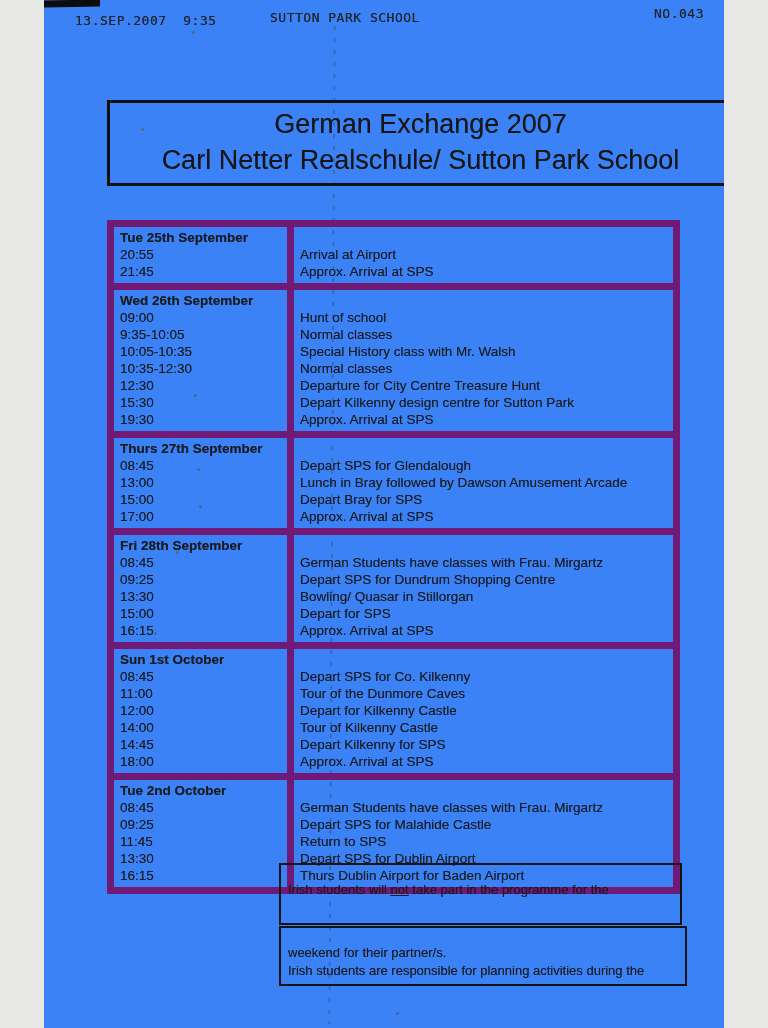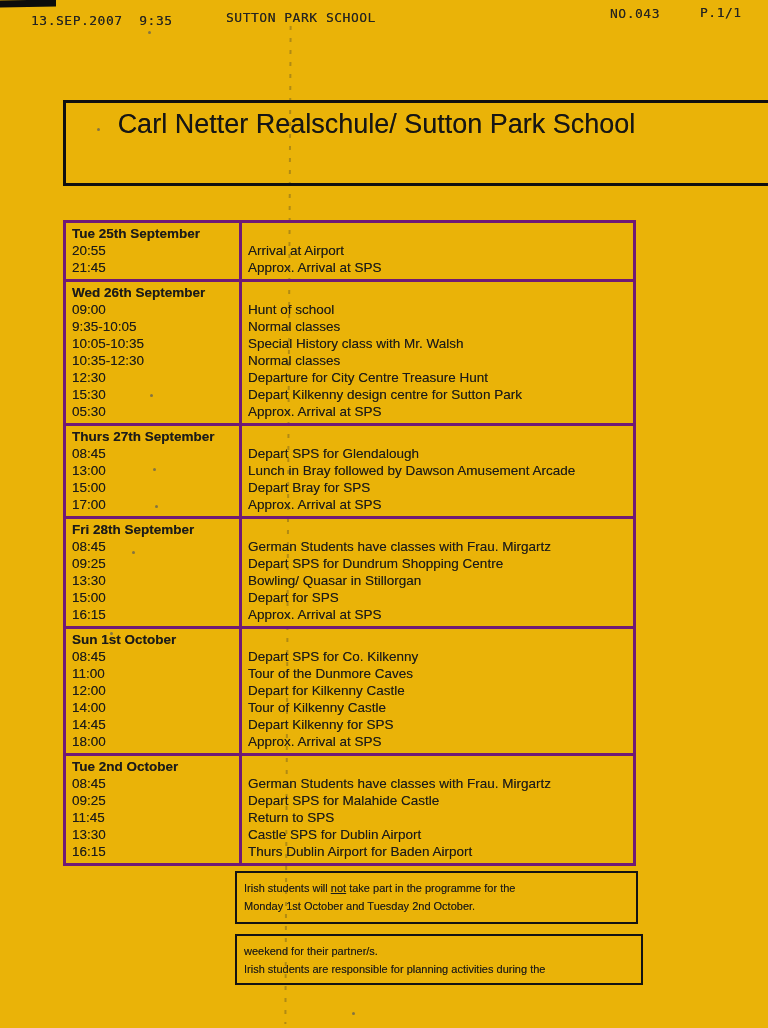--- a/index.html
+++ b/index.html
@@ -1,21 +1,21 @@
 <!DOCTYPE html>
 <html><head>
 <meta charset="utf-8">
 <style>
   html, body { margin: 0; padding: 0; background: #e8e8e6; }
   .page {
     position: relative;
-    width: 768px;
+    width: 680px;
     height: 1028px;
     margin: 0 auto;
-    background: #eab308;
+    background: #3b82f6;
     overflow: hidden;
     font-family: "Liberation Sans", sans-serif;
     color: #1a1a1a;
   }
   
   .fax-header span {
     position: absolute;
     font-family: "DejaVu Sans Mono", monospace;
     font-size: 13px;
     letter-spacing: 0.5px;
@@ -65,41 +65,40 @@
   }
   
   .schedule {
     position: absolute;
     left: 63px; top: 220px;
     width: 573px;
     border-collapse: collapse;
     table-layout: fixed;
   }
   .schedule td {
-    border: 3px solid #701a75;
+    border: 7px solid #701a75;
     vertical-align: top;
     padding: 2px 4px 3px 6px;
     font-size: 13.5px;
   }
   .schedule .col-day { width: 163px; }
   .line {
     line-height: 17px;
     white-space: nowrap;
     color: #1b1b1b;
     text-shadow: 0 0 0.5px rgba(0,0,0,0.45);
   }
   .day-header { font-weight: bold; }
   
   .note-box {
     position: absolute;
     border: 2px solid #131313;
-    font-size: 11px;
-    padding: 7px 7px 6px 7px;
+    font-size: 13px;
+    padding: 16px 7px 6px 7px;
     background: transparent;
-    margin-top: 8px;
   }
   .note-box .note-line {
     line-height: 17.5px;
     white-space: nowrap;
     color: #1b1b1b;
     text-shadow: 0 0 0.5px rgba(0,0,0,0.45);
   }
   .note-1 { left: 235px; top: 863px; width: 385px; height: 36px; }
   .note-2 { left: 235px; top: 926px; width: 390px; height: 34px; }
   .u { text-decoration: underline; }
@@ -122,20 +121,21 @@
   <div class="fax-header">
     <span class="fh-datetime">13.SEP.2007  9:35</span>
     <span class="fh-sender">SUTTON PARK SCHOOL</span>
     <span class="fh-faxno">NO.043</span>
     <span class="fh-page">P.1/1</span>
   </div>
 
   <div class="fold-line"></div>
 
   <div class="title-box">
+    <div class="title-line">German Exchange 2007</div>
     <div class="title-line">Carl Netter Realschule/ Sutton Park School</div>
   </div>
 
   <table class="schedule">
     <tbody>
         <tr>
           <td class="col-day">
             <div class="line day-header">Tue 25th September</div>
             <div class="line time">20:55</div>
             <div class="line time">21:45</div>
@@ -148,21 +148,21 @@
         </tr>
         <tr>
           <td class="col-day">
             <div class="line day-header">Wed 26th September</div>
             <div class="line time">09:00</div>
             <div class="line time">9:35-10:05</div>
             <div class="line time">10:05-10:35</div>
             <div class="line time">10:35-12:30</div>
             <div class="line time">12:30</div>
             <div class="line time">15:30</div>
-            <div class="line time">05:30</div>
+            <div class="line time">19:30</div>
           </td>
           <td class="col-activity">
             <div class="line">&nbsp;</div>
             <div class="line activity">Hunt of school</div>
             <div class="line activity">Normal classes</div>
             <div class="line activity">Special History class with Mr. Walsh</div>
             <div class="line activity">Normal classes</div>
             <div class="line activity">Departure for City Centre Treasure Hunt</div>
             <div class="line activity">Depart Kilkenny design centre for Sutton Park</div>
             <div class="line activity">Approx. Arrival at SPS</div>
@@ -229,30 +229,29 @@
             <div class="line time">09:25</div>
             <div class="line time">11:45</div>
             <div class="line time">13:30</div>
             <div class="line time">16:15</div>
           </td>
           <td class="col-activity">
             <div class="line">&nbsp;</div>
             <div class="line activity">German Students have classes with Frau. Mirgartz</div>
             <div class="line activity">Depart SPS for Malahide Castle</div>
             <div class="line activity">Return to SPS</div>
-            <div class="line activity">Castle SPS for Dublin Airport</div>
+            <div class="line activity">Depart SPS for Dublin Airport</div>
             <div class="line activity">Thurs Dublin Airport for Baden Airport</div>
           </td>
         </tr>
       </tbody>
   </table>
 
   <div class="note-box note-1">
     <div class="note-line"><span>Irish students will </span><span class="u">not</span><span> take part in the programme for the</span></div>
-    <div class="note-line">Monday 1st October and Tuesday 2nd October.</div>
   </div>
 
   <div class="note-box note-2">
     <div class="note-line">weekend for their partner/s.</div>
     <div class="note-line">Irish students are responsible for planning activities during the</div>
   </div>
 
   <div class="speck" style="left:150px; top:394px;"></div>
   <div class="speck" style="left:153px; top:468px;"></div>
   <div class="speck" style="left:155px; top:505px;"></div>

